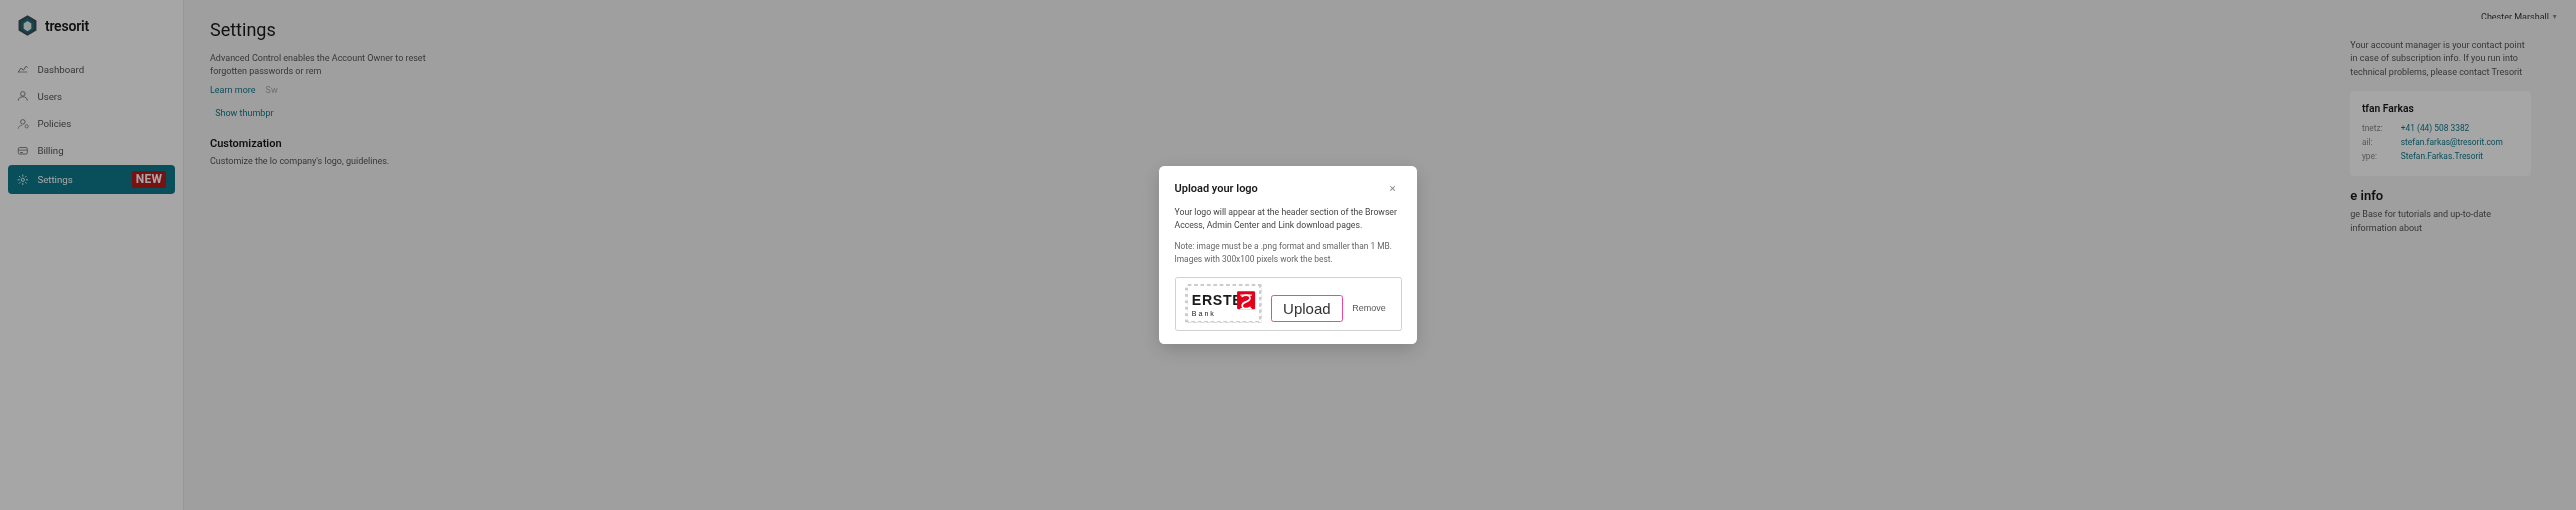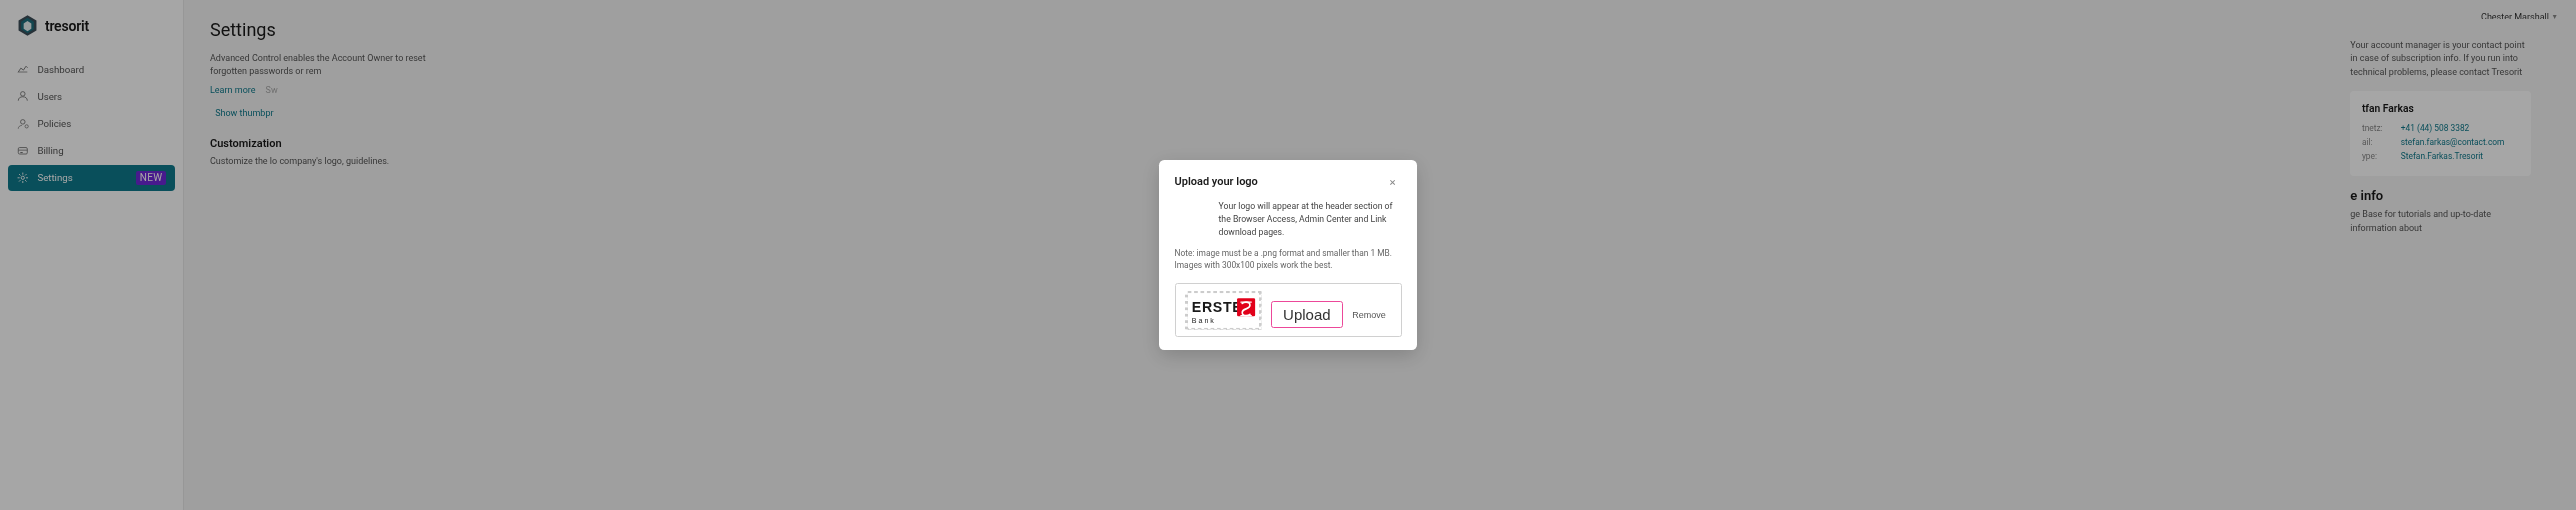--- a/index.html
+++ b/index.html
@@ -61,24 +61,24 @@
     .nav-item .nav-icon {
       width: 13px;
       height: 13px;
       display: flex;
       align-items: center;
       justify-content: center;
       flex-shrink: 0;
     }
     .new-badge {
       margin-left: auto;
-      background: #6d28d9;
+      background: #b91c1c;
       color: #fff;
-      font-size: 10px;
-      font-weight: 400;
+      font-size: 12px;
+      font-weight: 700;
       padding: 1.3px 3.9px;
       border-radius: 1.9px;
       letter-spacing: 0.3px;
     }
     .switch-link {
       margin-top: auto;
       padding: 13px 16.7px;
       color: #0f7a8c;
       font-size: 9px;
       cursor: pointer;
@@ -253,21 +253,20 @@
       border-radius: 2.6px;
     }
     .modal-body {
       padding: 0 15.5px 13px 15.5px;
     }
     .modal-desc {
       font-size: 8.7px;
       color: #444;
       line-height: 1.5;
       margin-bottom: 7.7px;
-      margin-left: 44px;
     }
     .modal-note {
       font-size: 8.4px;
       color: #666;
       line-height: 1.5;
       margin-bottom: 11.6px;
     }
     .logo-preview-area {
       border: 0.6px solid #d0d0d0;
       border-radius: 2.6px;
@@ -419,21 +418,21 @@
     <div class="right-panel">
       <p class="account-manager-text">Your account manager is your contact point in case of subscription info. If you run into technical problems, please contact Tresorit</p>
       <div class="manager-card">
         <div class="manager-name">tfan Farkas</div>
         <div class="manager-detail">
           <span class="label">tnetz:</span>
           <a>+41 (44) 508 3382</a>
         </div>
         <div class="manager-detail">
           <span class="label">ail:</span>
-          <a>stefan.farkas@contact.com</a>
+          <a>stefan.farkas@tresorit.com</a>
         </div>
         <div class="manager-detail">
           <span class="label">ype:</span>
           <a>Stefan.Farkas.Tresorit</a>
         </div>
       </div>
       <div class="knowledge-section">
         <h2 class="knowledge-title">e info</h2>
         <p class="knowledge-desc">ge Base for tutorials and up-to-date information about</p>
       </div>

